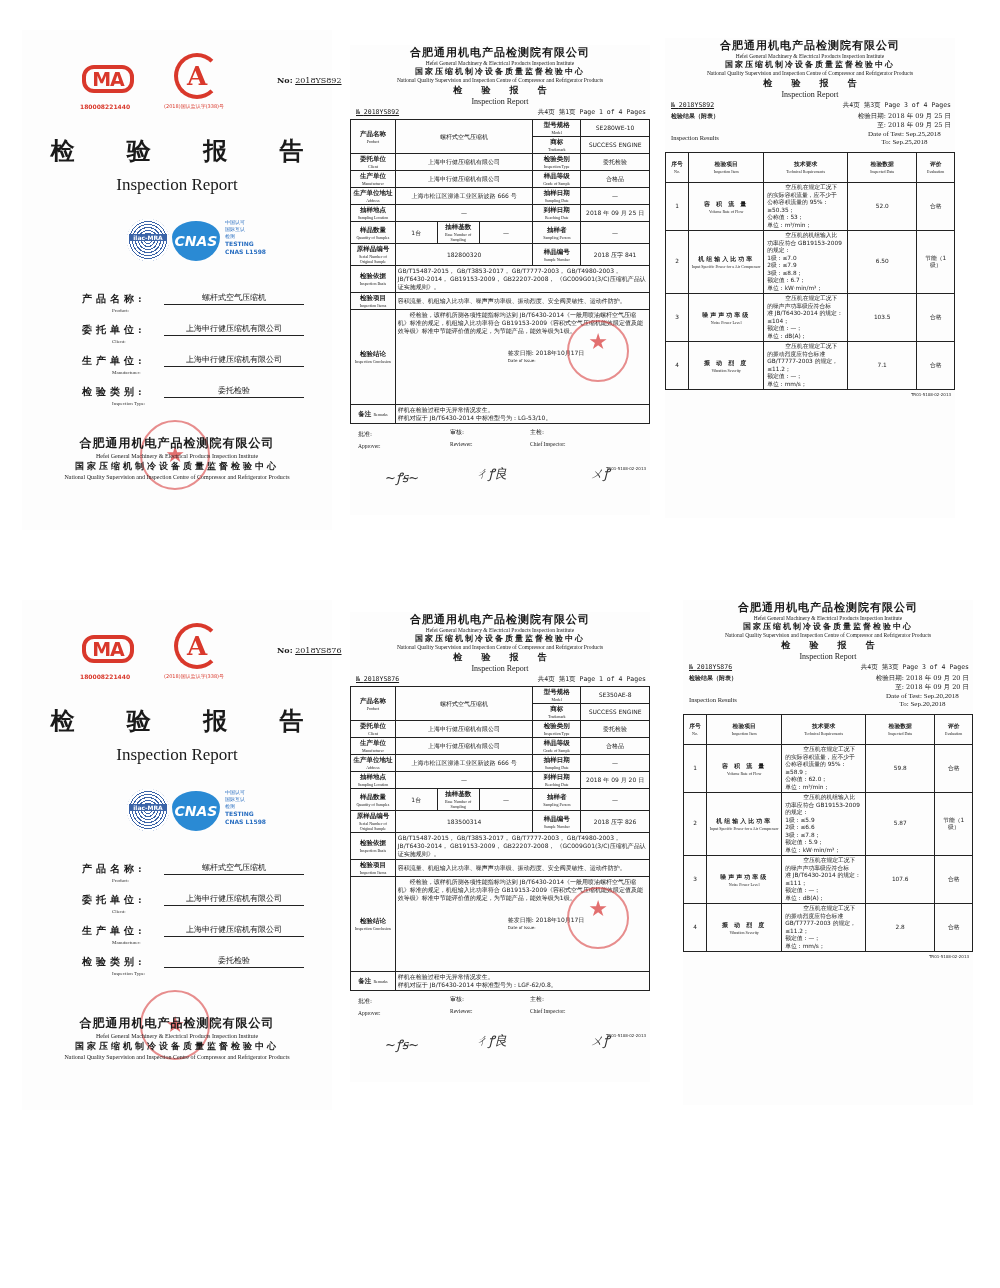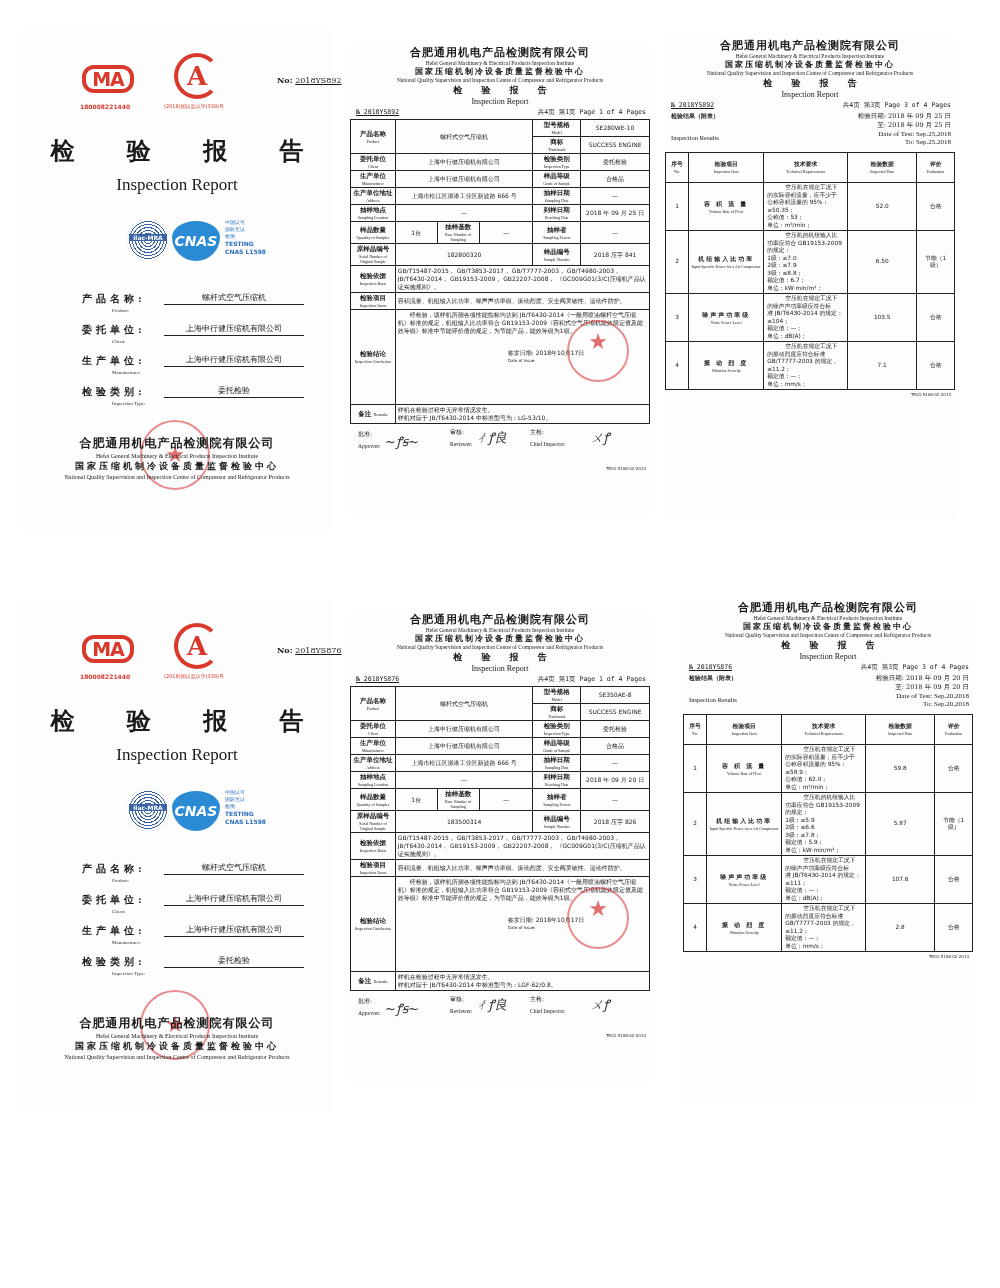--- a/index.html
+++ b/index.html
@@ -69,28 +69,28 @@
   td, th { border: 1px solid #222; font: 6px "DejaVu Sans", sans-serif; text-align: center; vertical-align: middle; padding: 1px 2px; line-height: 8px; }
   .outer { border: 1.5px solid #222; }
   .lbl { font: bold 6.5px "DejaVu Serif", serif; }
   .lbl small { display: block; font: 4px "Liberation Serif", serif; }
   .left { text-align: left; }
   .indent { text-indent: 12px; }
 
   .sigs { position: relative; height: 36px; margin-top: 4px; font: 6px "DejaVu Serif", serif; }
   .sigs .s { position: absolute; }
   .sigs .s small { display: block; font: 5.5px "Liberation Serif", serif; margin-top: 4px; }
-  .sigs .sign { position: absolute; font: italic 13px "DejaVu Serif", serif; color: #333; }
+  .sigs .sign { position: absolute; font: italic 13px "DejaVu Serif", serif; color: #333; margin-top: 36px; }
   .formcode { text-align: right; font: 4px "DejaVu Sans", sans-serif; margin-right: 4px; margin-top: 2px; }
 
   .res-meta { position: relative; height: 40px; font: 6px "DejaVu Serif", serif; }
   .res-meta .l1 { position: absolute; left: 6px; top: 0; font-weight: bold; }
   .res-meta .l2 { position: absolute; left: 6px; top: 22px; font: 6.5px "Liberation Serif", serif; }
   .res-meta .r { position: absolute; right: 4px; top: 0; text-align: right; line-height: 7.5px; font: 6.5px "DejaVu Serif", serif; }
-  .res-meta .r .en { font: 7px "Liberation Serif", serif; }
+  .res-meta .r .en { font: 7px "Liberation Serif", serif; text-align: center; }
 
   .rt td { font-size: 5.8px; line-height: 7.5px; }
   .rt .item { font: bold 6px "DejaVu Serif", serif; letter-spacing: 2px; }
   .rt .item small { display: block; font: 4px "Liberation Serif", serif; letter-spacing: 0; }
   .rt .req { text-align: left; padding: 1px 3px; }
   .rt .req div:first-child { text-indent: 18px; }
 
   .watermark { position: absolute; left: 250px; top: 598px; font: 19px "Liberation Sans", sans-serif; color: rgba(170,170,170,0.55); line-height: 22px; white-space: nowrap; pointer-events: none; }
 </style>
 </head>

